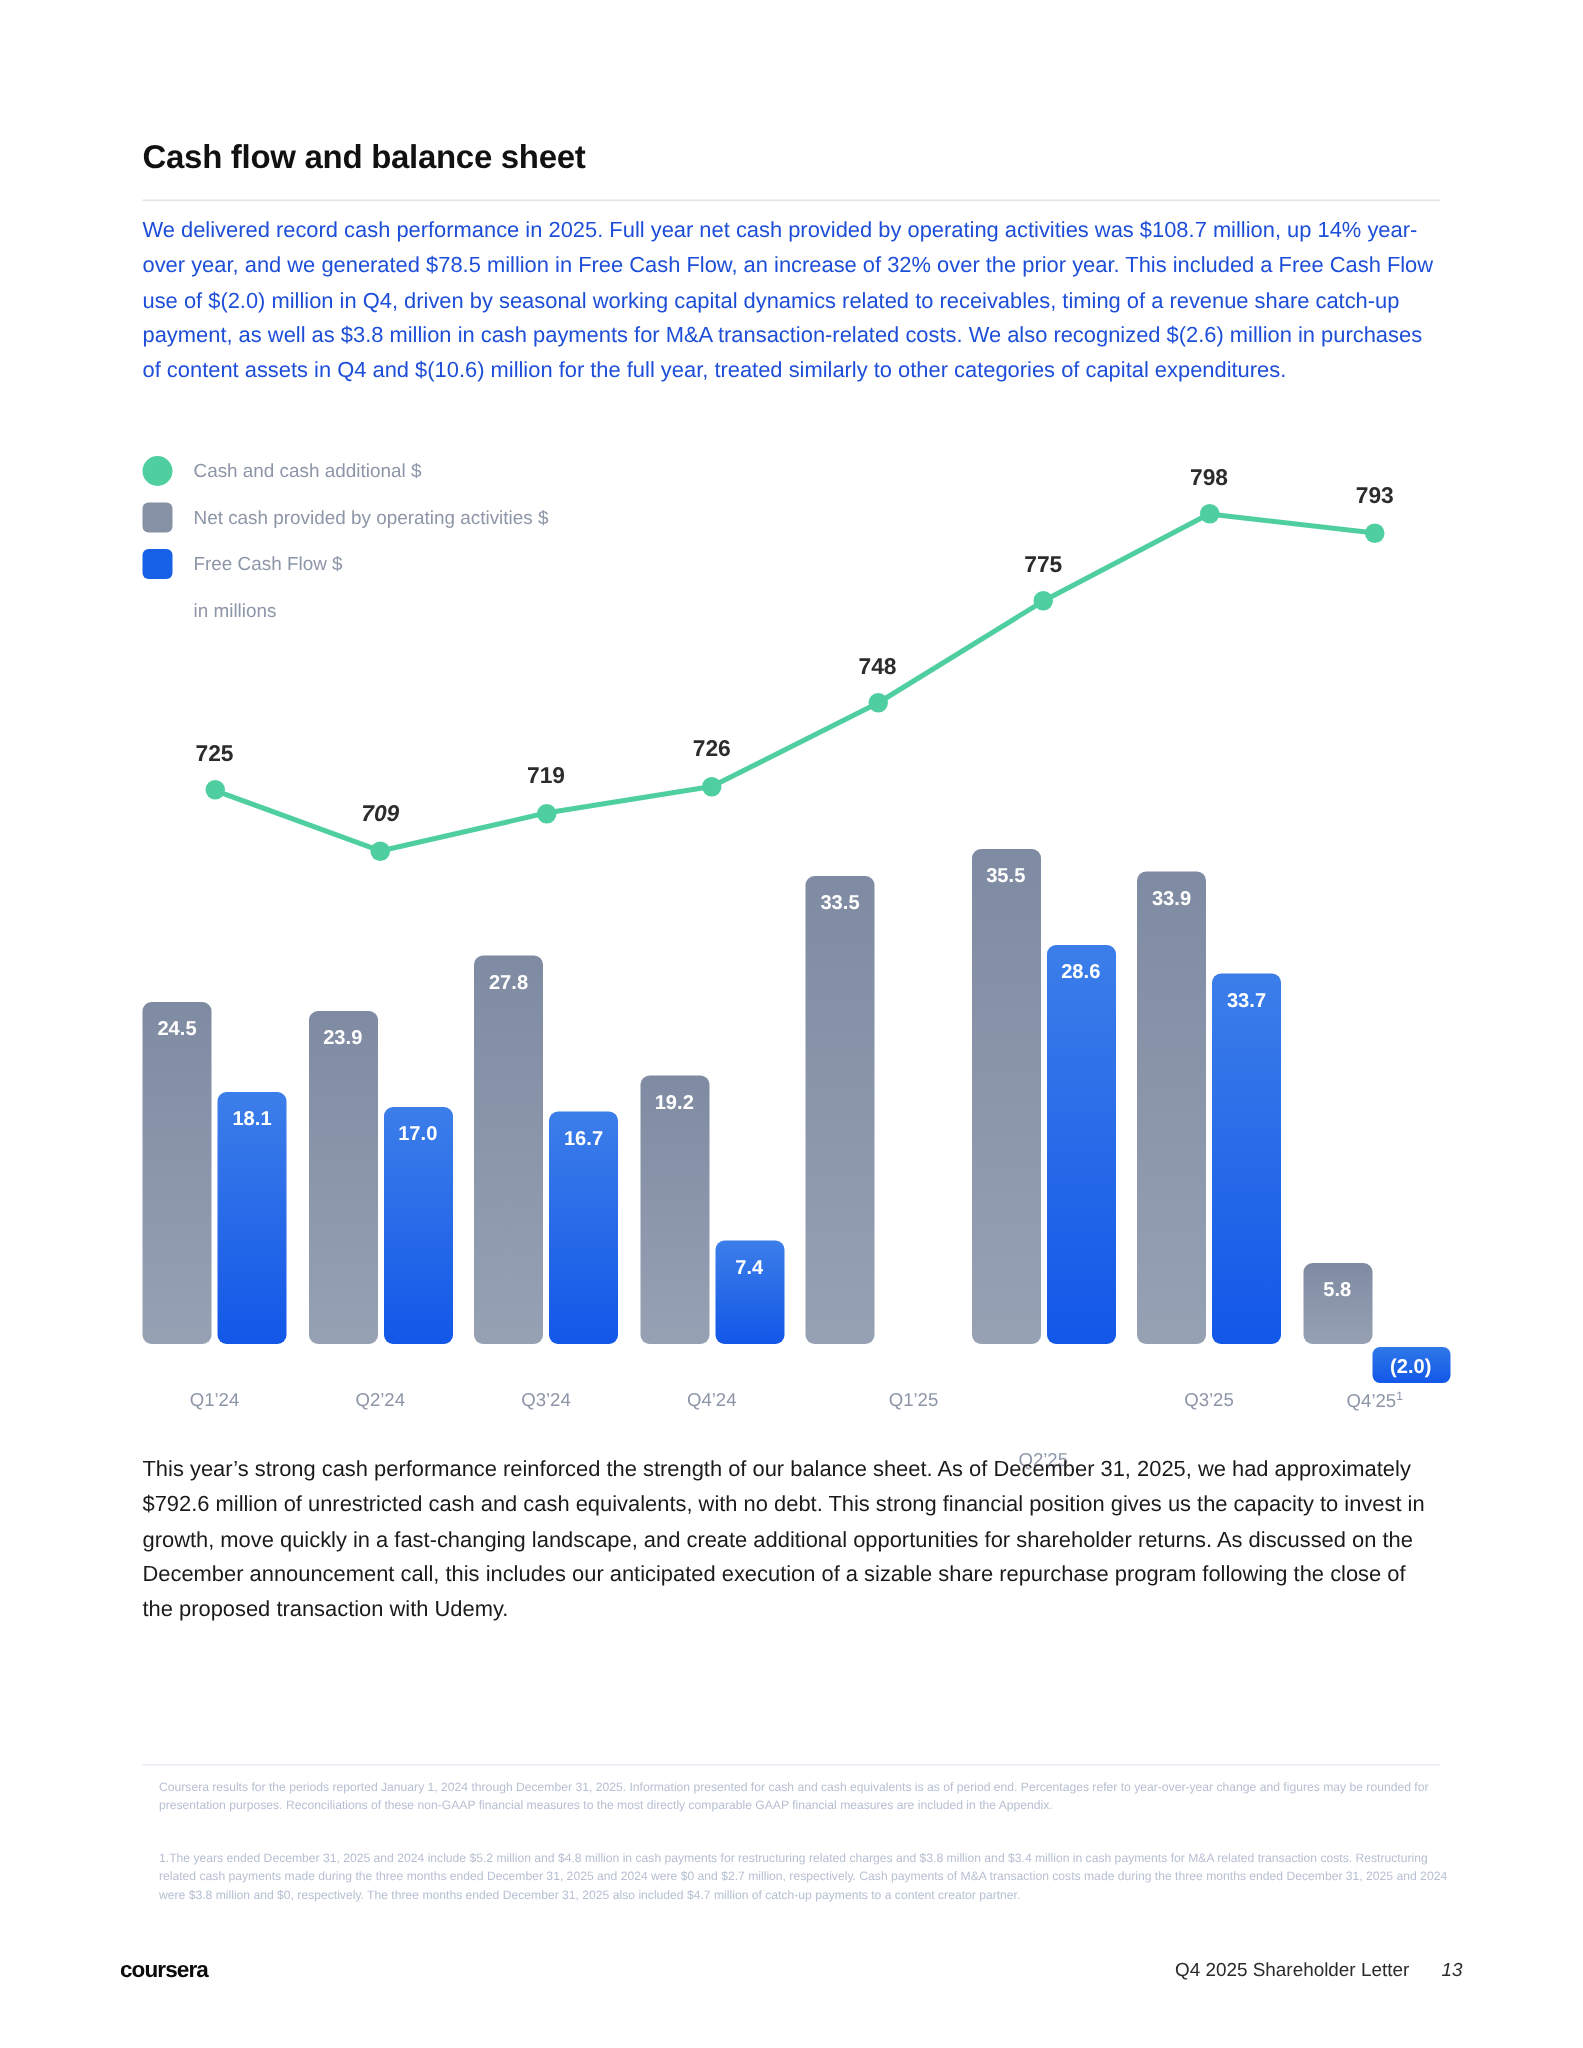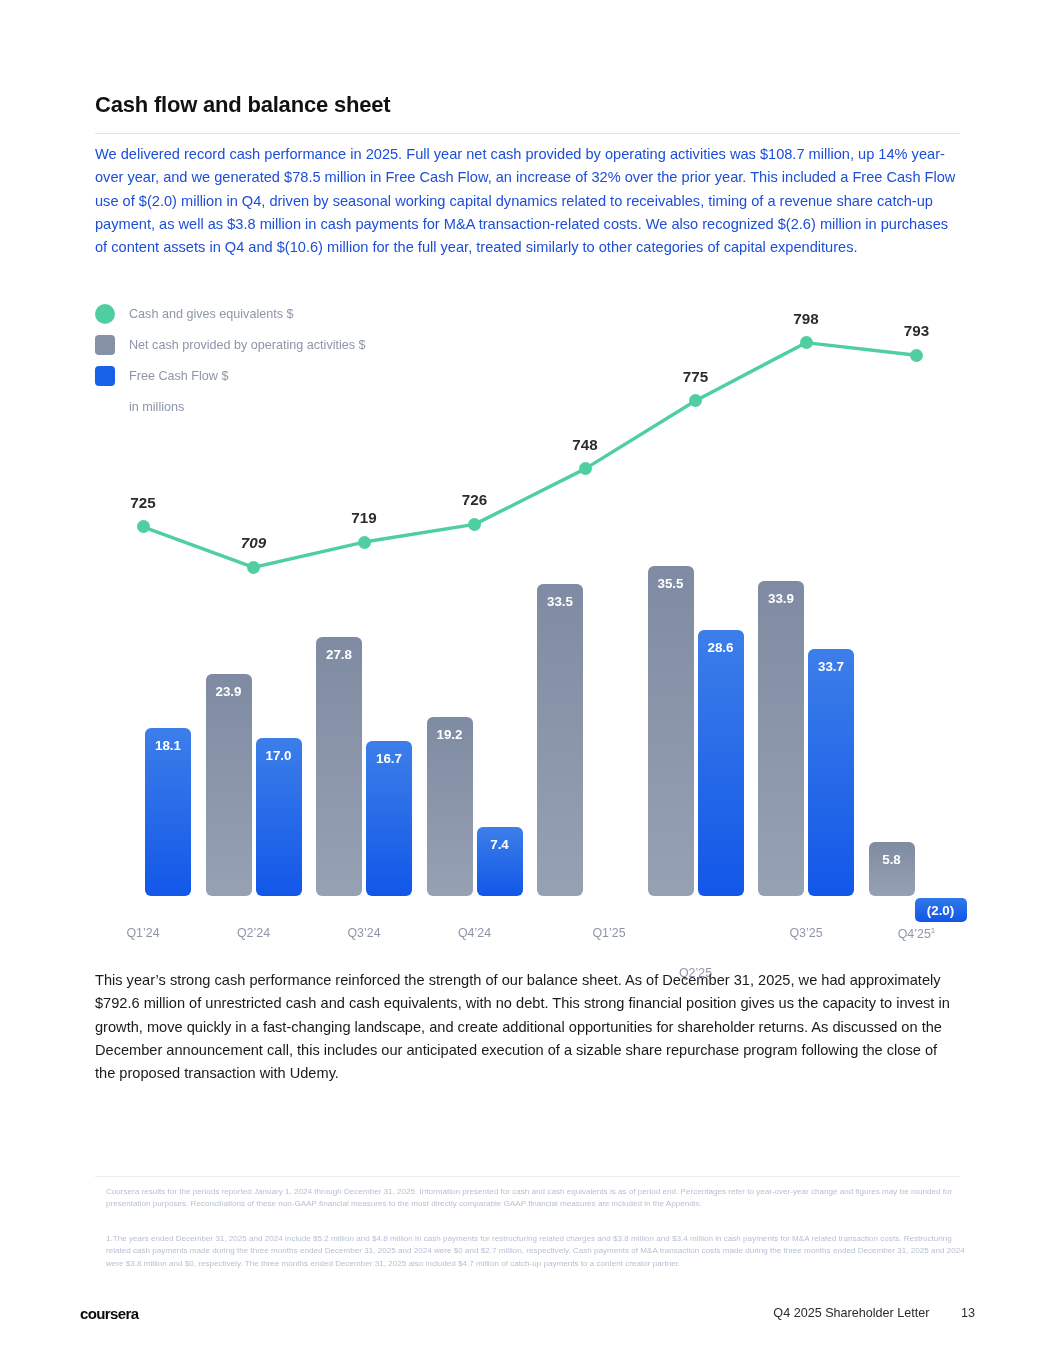--- a/index.html
+++ b/index.html
@@ -97,54 +97,57 @@
 
   
   .footer-logo {
     position: absolute; left: 80px; top: 1305px;
     font-size: 15px; font-weight: bold; letter-spacing: -0.6px; color: #0a0a0a;
   }
   .footer-right {
     position: absolute; right: 80px; top: 1306px;
     font-size: 12.6px; color: #2b2b2b;
   }
-  .footer-page { margin-left: 28px; }
+  .footer-page { margin-left: 18px; font-style: italic; }
 </style>
 </head>
 <body>
 
 <div class="page">
 
   <h1 class="page-title">Cash flow and balance sheet</h1>
   <div class="title-rule"></div>
 
   <p class="intro">We delivered record cash performance in 2025. Full year net cash provided by operating activities was $108.7 million, up 14% year-over year, and we generated $78.5 million in Free Cash Flow, an increase of 32% over the prior year. This included a Free Cash Flow use of $(2.0) million in Q4, driven by seasonal working capital dynamics related to receivables, timing of a revenue share catch-up payment, as well as $3.8 million in cash payments for M&amp;A transaction-related costs. We also recognized $(2.6) million in purchases of content assets in Q4 and $(10.6) million for the full year, treated similarly to other categories of capital expenditures.</p>
 
   <div class="legend">
     <div class="legend-row">
       <span class="sw sw-circle"></span>
-      <span class="legend-label">Cash and gives equivalents $</span>
+      <span class="legend-label">Cash and cash additional $</span>
     </div>
     <div class="legend-row">
       <span class="sw sw-gray"></span>
       <span class="legend-label">Net cash provided by operating activities $</span>
     </div>
     <div class="legend-row">
       <span class="sw sw-blue"></span>
       <span class="legend-label">Free Cash Flow $</span>
     </div>
     <div class="legend-row">
       <span class="legend-note">in millions</span>
     </div>
   </div>
 
   <div class="chart" id="chart">
     <svg class="line-svg" id="line-svg">
         <polyline points="143,526.9047619047619 253.5,567.2857142857143 364,542.047619047619 474.5,524.3809523809524 585,468.8571428571429 695.5,400.7142857142857 806,342.66666666666663 916.5,355.28571428571433" fill="none" stroke="#4fcfa0" stroke-width="3.4" stroke-linejoin="round" stroke-linecap="round"></polyline>
       </svg>
+  <div class="bar bar-gray" style="left: 95px; top: 668.15px; height: 227.85px;">
+        <div class="bar-label">24.5</div>
+      </div>
       <div class="bar bar-blue" style="left: 145px; top: 727.67px; height: 168.33px;">
         <div class="bar-label">18.1</div>
       </div>
       <div class="xlabel" style="left: 88px;">Q1’24</div>
       <div class="bar bar-gray" style="left: 205.5px; top: 673.73px; height: 222.27px;">
         <div class="bar-label">23.9</div>
       </div>
       <div class="bar bar-blue" style="left: 255.5px; top: 737.9px; height: 158.1px;">
         <div class="bar-label">17.0</div>
       </div>

